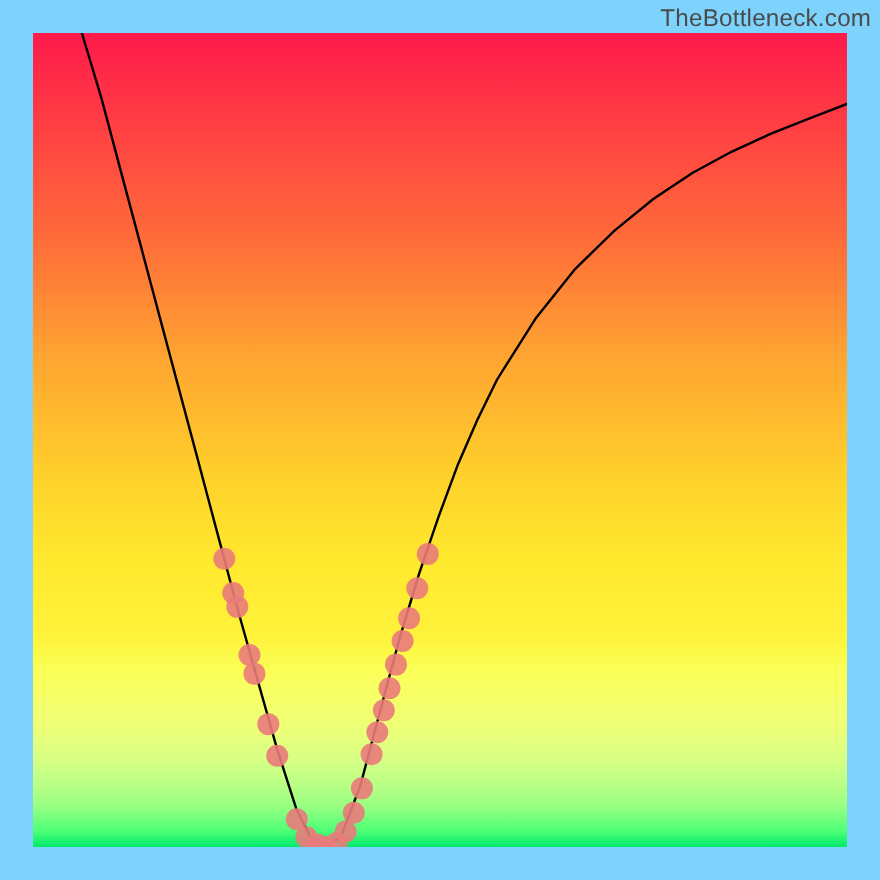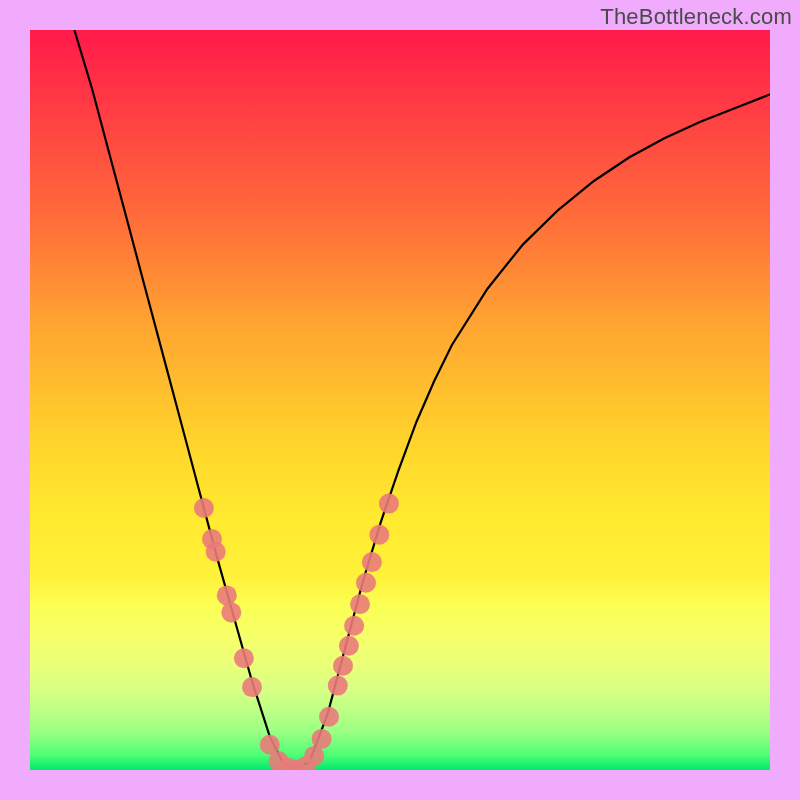--- a/index.html
+++ b/index.html
@@ -10,21 +10,21 @@
     background: #000;
     overflow: hidden;
     font-family: Arial, Helvetica, sans-serif;
   }
   .frame {
     position: absolute;
     left: 0;
     top: 0;
     width: 800px;
     height: 800px;
-    background: #f0abfc;
+    background: #7dd3fc;
   }
   .plot-area {
     position: absolute;
     left: 30px;
     top: 30px;
     width: 740px;
     height: 740px;
     overflow: hidden;
   }
   .gradient {

